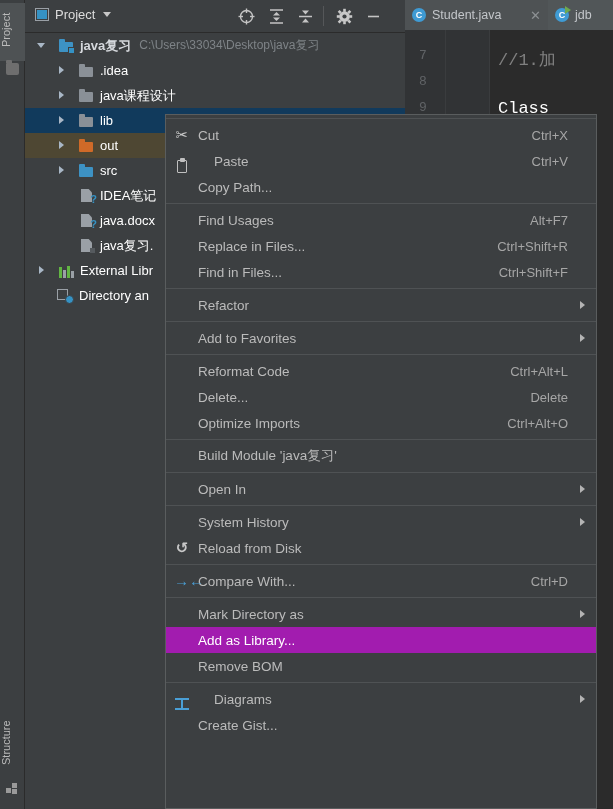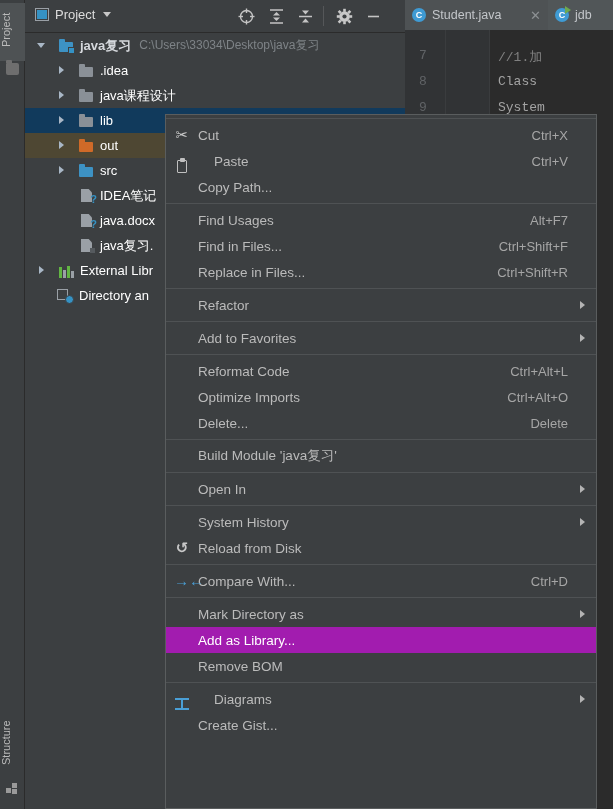--- a/index.html
+++ b/index.html
@@ -95,23 +95,23 @@
   #etab-1{ left:0; width:143px; background:#4e5254; }
   #etab-2{ left:143px; width:65px; background:#515658; }
   .cls-ico{ width:14px; height:14px; border-radius:50%; background:#3f9bd4; color:#fff; font-size:9px; font-weight:bold; display:flex; align-items:center; justify-content:center; position:relative;}
   .cls-ico.run:after{ content:""; position:absolute; right:-2px; top:-2px; border-top:4px solid transparent; border-bottom:4px solid transparent; border-left:6px solid #6ea84f;}
   .tabclose{ color:#8d9194; font-size:13px; margin-left:auto;}
   #gutter{ position:absolute; left:0; top:30px; width:208px; bottom:0; background:#313335; }
   .lineno{ position:absolute; left:14px; font-family:"Liberation Mono","DejaVu Sans Mono",monospace; font-size:13px; color:#606366; }
   #gut-v1{ position:absolute; left:40px; top:30px; width:1px; bottom:0; background:#3a3c3e;}
   #gut-v2{ position:absolute; left:84px; top:30px; width:1px; bottom:0; background:#3a3c3e;}
   #codearea{ position:absolute; left:85px; top:30px; right:0; bottom:0; background:#2b2b2b; }
-  .codeline{ position:absolute; left:8px; font-family:"Liberation Mono","DejaVu Sans Mono",monospace; font-size:13px; white-space:nowrap;}
+  .codeline{ position:absolute; left:8px; font-family:"Liberation Mono","DejaVu Sans Mono",monospace; font-size:17px; white-space:nowrap;}
   .c-cmt{ color:#808080;}
-  .c-kw{ color:#a3a3a3;}
+  .c-kw{ color:#ffffff;margin-top:25px;}
 
   
   #ctxmenu{
     position:absolute; left:165px; top:114px; width:432px; height:695px;
     background:#3c3f41; border:1px solid #5a5d5e;
     z-index:50; overflow:hidden;
   }
   .mrow{ position:relative; height:26px; display:flex; align-items:center; cursor:default;}
   .mrow.hl{ background:#a21caf; }
   .mrow.hl .mlabel{ color:#ffffff;}
@@ -360,56 +360,56 @@
     <span class="mlabel">Copy Path...</span>
   </div>
   <div class="msep"></div>
 
   <div class="mrow">
     <span class="mlabel">Find Usages</span>
     <span class="macc">Alt+F7</span>
   </div>
 
   <div class="mrow">
+    <span class="mlabel">Replace in Files...</span>
+    <span class="macc">Ctrl+Shift+R</span>
+  </div>
+
+  <div class="mrow">
     <span class="mlabel">Find in Files...</span>
     <span class="macc">Ctrl+Shift+F</span>
   </div>
 
-  <div class="mrow">
-    <span class="mlabel">Replace in Files...</span>
-    <span class="macc">Ctrl+Shift+R</span>
-  </div>
-
   <div class="msep"></div>
 
   <div class="mrow">
     <span class="mlabel">Refactor</span>
     <span class="marrow"></span>
   </div>
   <div class="msep"></div>
 
   <div class="mrow">
     <span class="mlabel">Add to Favorites</span>
     <span class="marrow"></span>
   </div>
   <div class="msep"></div>
 
   <div class="mrow">
     <span class="mlabel">Reformat Code</span>
     <span class="macc">Ctrl+Alt+L</span>
   </div>
 
   <div class="mrow">
+    <span class="mlabel">Delete...</span>
+    <span class="macc">Delete</span>
+  </div>
+
+  <div class="mrow">
     <span class="mlabel">Optimize Imports</span>
     <span class="macc">Ctrl+Alt+O</span>
-  </div>
-
-  <div class="mrow">
-    <span class="mlabel">Delete...</span>
-    <span class="macc">Delete</span>
   </div>
   <div class="msep"></div>
 
   <div class="mrow">
     <span class="mlabel">Build Module 'java复习'</span>
   </div>
   <div class="msep"></div>
 
   <div class="mrow">
     <span class="mlabel">Open In</span>

